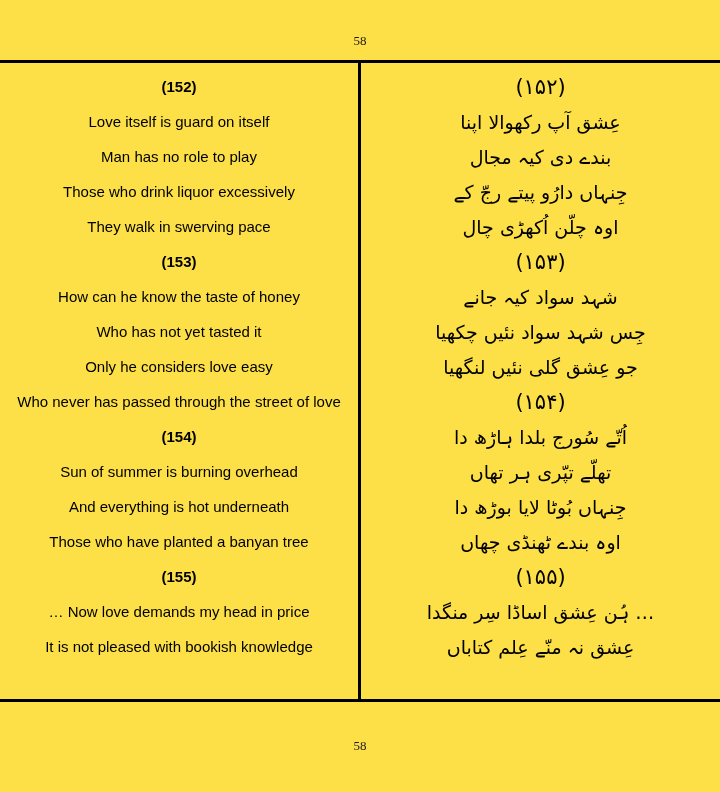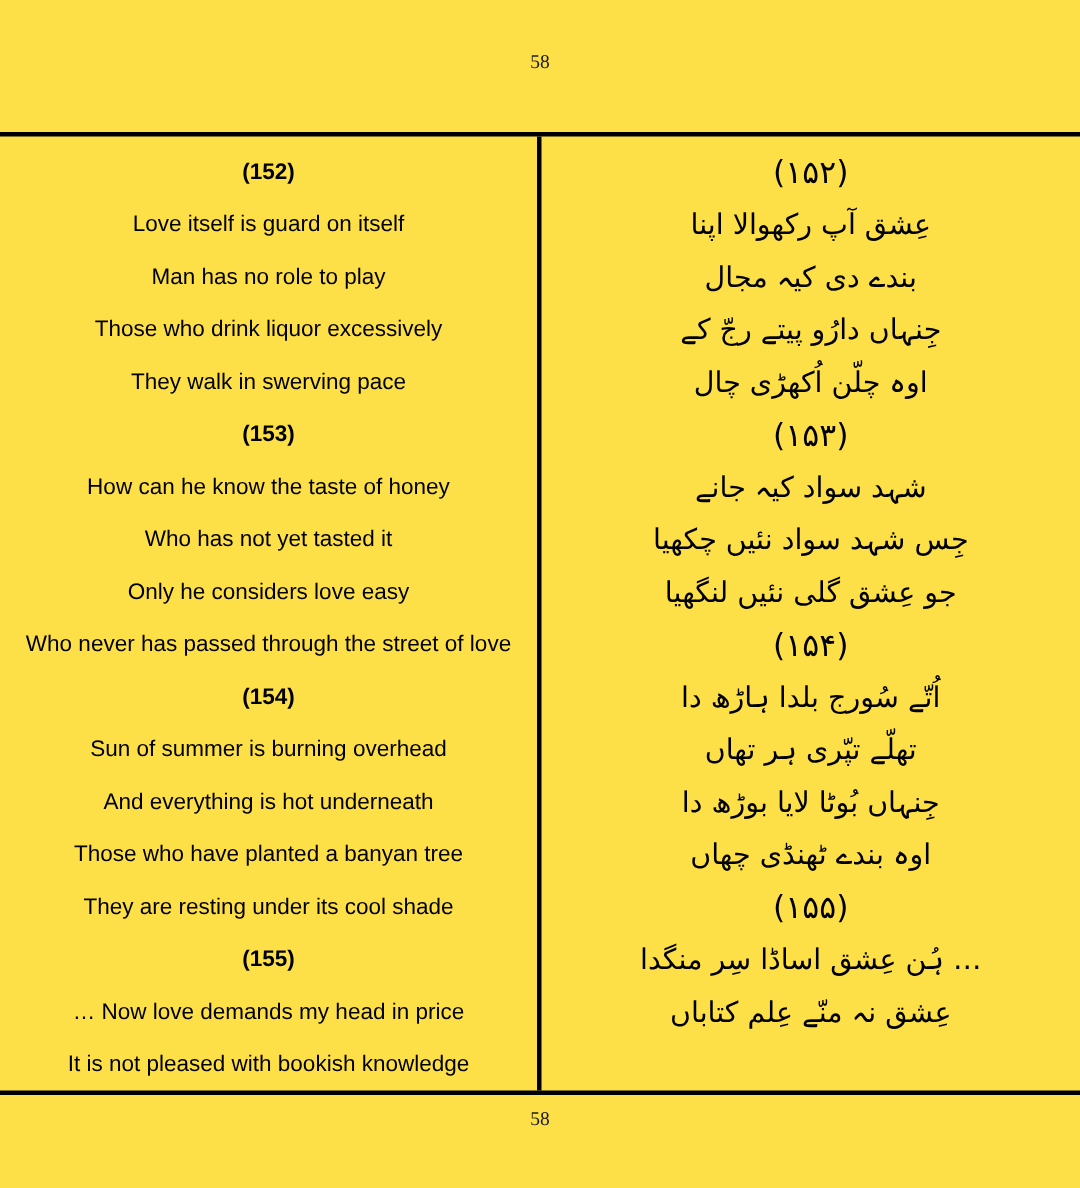--- a/index.html
+++ b/index.html
@@ -22,21 +22,21 @@
     text-align: center;
     font-family: "Liberation Serif", serif;
     font-size: 13px;
     color: #1a1a1a;
   }
   .pagenum.top { top: 33px; }
   .pagenum.bottom { top: 738px; }
 
   .poem-table {
     position: absolute;
-    top: 88px;
+    top: 60px;
     left: 0;
     width: 720px;
     height: 642px;
     box-sizing: border-box;
     border-top: 3px solid #000000;
     border-bottom: 3px solid #000000;
     display: flex;
   }
   .col {
     box-sizing: border-box;
@@ -93,21 +93,20 @@
         <div class="row line-en">They walk in swerving pace</div>
         <div class="row header-en">(153)</div>
         <div class="row line-en">How can he know the taste of honey</div>
         <div class="row line-en">Who has not yet tasted it</div>
         <div class="row line-en">Only he considers love easy</div>
         <div class="row line-en">Who never has passed through the street of love</div>
         <div class="row header-en">(154)</div>
         <div class="row line-en">Sun of summer is burning overhead</div>
         <div class="row line-en">And everything is hot underneath</div>
         <div class="row line-en">Those who have planted a banyan tree</div>
-        <div class="row line-en">They are resting under its cool shade</div>
         <div class="row header-en">(155)</div>
         <div class="row line-en">… Now love demands my head in price</div>
         <div class="row line-en">It is not pleased with bookish knowledge</div>
       </div>
     <div class="col right" dir="rtl" lang="pnb">
         <div class="row header-ur">(۱۵۲)</div>
         <div class="row line-ur">عِشق آپ رکھوالا اپنا</div>
         <div class="row line-ur">بندے دی کیہ مجال</div>
         <div class="row line-ur">جِنہاں دارُو پیتے رجّ کے</div>
         <div class="row line-ur">اوہ چلّن اُکھڑی چال</div>

